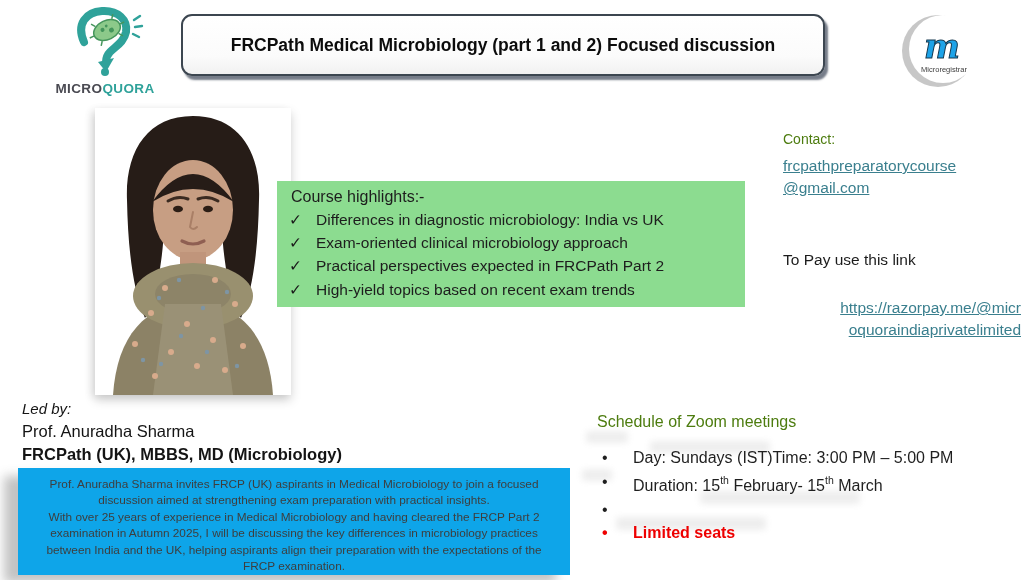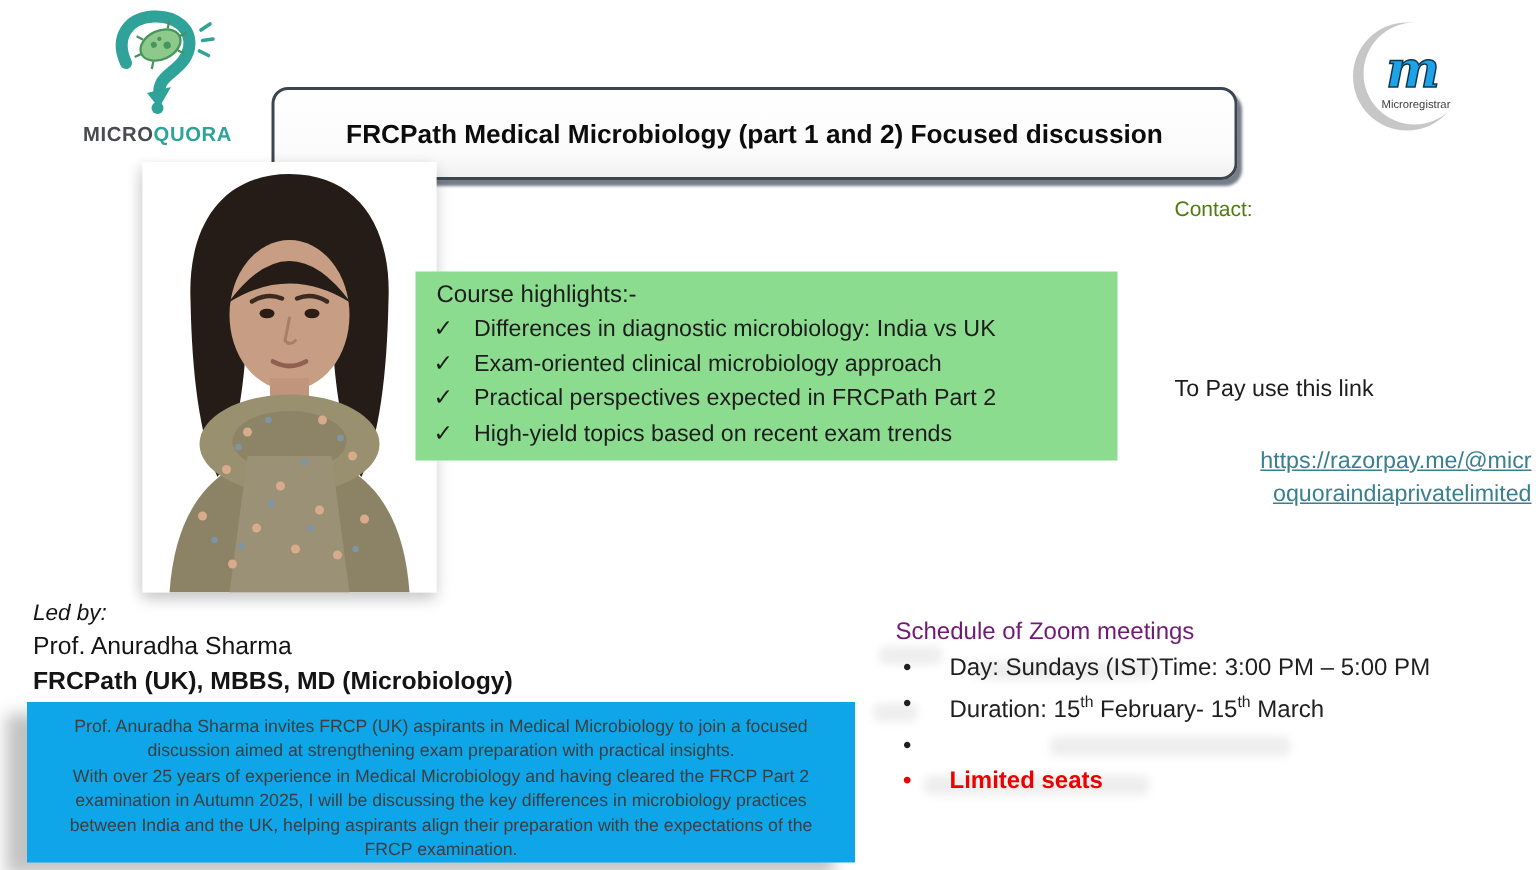--- a/index.html
+++ b/index.html
@@ -15,21 +15,21 @@
   .mq-micro { color:#4a4a52; }
   .mq-quora { color:#2fa29a; }
 
   
   .banner {
     left:181px; top:14px; width:644px; height:62px; box-sizing:border-box;
     background:linear-gradient(#ffffff 0%, #fbfbfb 70%, #f1f1f1 100%);
     border:2px solid #3c4650; border-radius:11px;
     box-shadow:3px 4px 2px rgba(72,82,98,0.75);
     display:flex; align-items:center; justify-content:center;
-    font-size:17.5px; font-weight:bold; color:#0c0c0c; text-align:center;margin-top:44px;
+    font-size:17.5px; font-weight:bold; color:#0c0c0c; text-align:center;
   }
 
   
   .partner { left:896px; top:12px; width:92px; height:80px; }
 
   
   .portrait {
     left:95px; top:108px; width:196px; height:287px;
     box-shadow:0 5px 10px rgba(0,0,0,0.18), -4px 2px 8px rgba(0,0,0,0.07);
     background:#fff;
@@ -61,21 +61,21 @@
   
   .bio {
     left:18px; top:468px; width:552px; height:107px; box-sizing:border-box;
     background:#0ea5e9; box-shadow:-14px 8px 10px rgba(122,122,122,0.45);
     padding-top:8px; text-align:center; color:#3e3e3e;
     font-size:11.8px; line-height:16.4px;
   }
 
   
   .schedule { left:597px; top:409px; width:424px; color:#1f1f1f; }
-  .sched-title { font-size:16px; color:#701a75; line-height:25px; margin-bottom:0; }
+  .sched-title { font-size:16px; color:#4d7c0f; line-height:25px; margin-bottom:12px; }
   .sched-row { display:flex; font-size:16px; line-height:23.6px; }
   .sched-bullet { width:31px; flex:0 0 31px; padding-left:5px; }
   .sched-row sup { font-size:10.5px; position:relative; top:-0.05em; }
   .sched-red { color:#ee0000; font-weight:bold; }
 
   
   .ghost { position:absolute; background:#9a9a9a; opacity:0.17; filter:blur(3px); border-radius:4px; }
 </style>
 </head>
 <body>
@@ -185,20 +185,24 @@
       <span>Practical perspectives expected in FRCPath Part 2</span>
     </div>
     <div class="hl-row">
       <span class="hl-check">✓</span>
       <span>High-yield topics based on recent exam trends</span>
     </div>
   </div>
 
   <div class="abs contact">
     <div class="contact-label">Contact:</div>
+    <div class="link-line">
+      <span>frcpathpreparatorycourse</span><br>
+      <span>@gmail.com</span>
+    </div>
   </div>
 
   <div class="abs pay-label">To Pay use this link</div>
   <div class="abs pay-link">
     <div class="link-line">https://razorpay.me/@micr</div>
     <div class="link-line">oquoraindiaprivatelimited</div>
   </div>
 
   <div class="abs ledby">
     <div class="ledby-label">Led by:</div>

